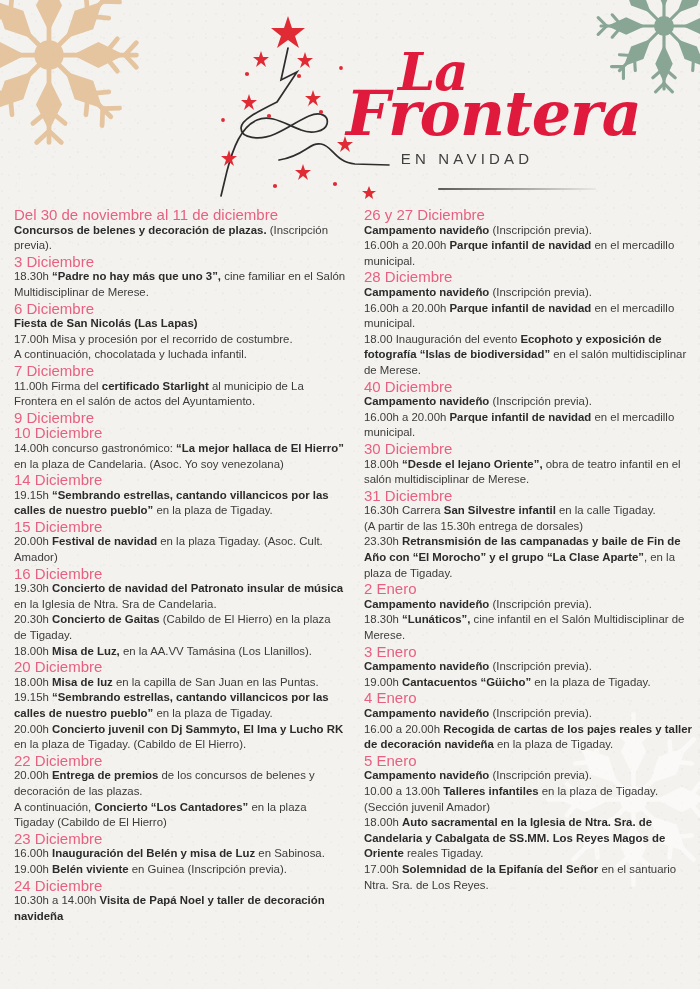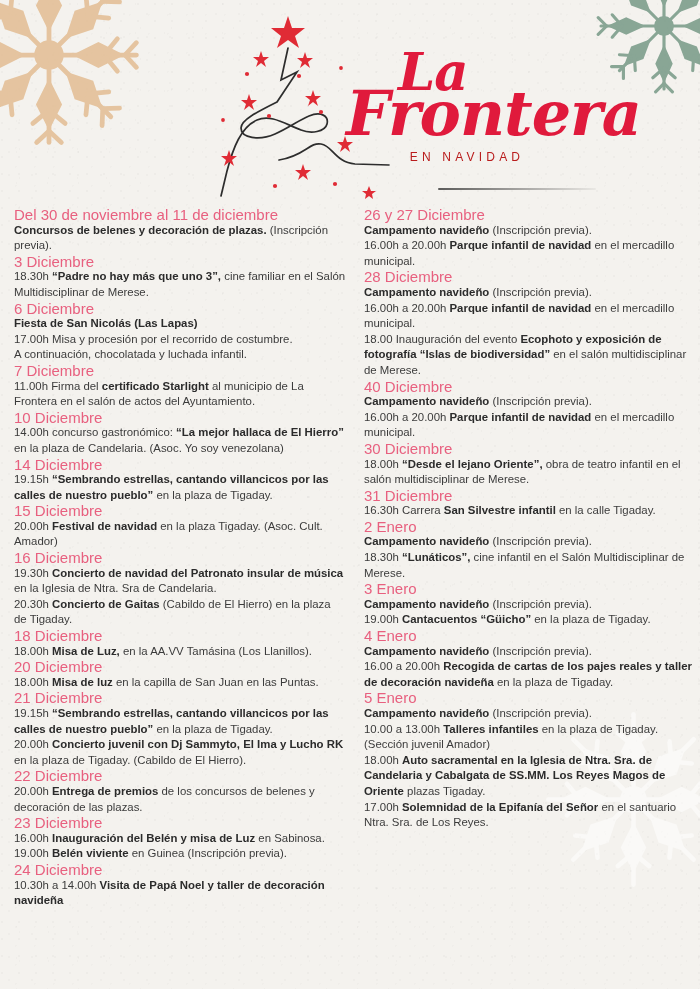--- a/index.html
+++ b/index.html
@@ -85,23 +85,23 @@
     display: block;
     margin-top: -8px;
     margin-left: -6px;
   }
   .brand-sub {
     display: block;
     text-align: center;
     margin-top: 9px;
     margin-left: 30px;
     font-family: "Liberation Sans", sans-serif;
-    font-size: 12px;
+    font-size: 15px;
     letter-spacing: 4.2px;
-    color: #b91c1c;
+    color: #404040;
     font-weight: normal;
   }
   .brand-rule {
     position: absolute;
     left: 86px;
     top: 140px;
     width: 158px;
     height: 2px;
     background: linear-gradient(90deg, rgba(40,40,40,.75), rgba(40,40,40,.05));
     border-radius: 2px;
@@ -238,38 +238,38 @@
       <p class="date-head">Del 30 de noviembre al 11 de diciembre</p>
       <p class="entry"><b>Concursos de belenes y decoración de plazas.</b><span> (Inscripción previa).</span></p>
       <p class="date-head">3 Diciembre</p>
       <p class="entry"><span>18.30h </span><b>“Padre no hay más que uno 3”,</b><span> cine familiar en el Salón Multidisciplinar de Merese.</span></p>
       <p class="date-head">6 Diciembre</p>
       <p class="entry"><b>Fiesta de San Nicolás (Las Lapas)</b></p>
       <p class="entry"><span>17.00h Misa y procesión por el recorrido de costumbre.</span></p>
       <p class="entry"><span>A continuación, chocolatada y luchada infantil.</span></p>
       <p class="date-head">7 Diciembre</p>
       <p class="entry"><span>11.00h Firma del </span><b>certificado Starlight</b><span> al municipio de La Frontera en el salón de actos del Ayuntamiento.</span></p>
+      <p class="date-head">9 Diciembre</p>
       <p class="date-head">10 Diciembre</p>
       <p class="entry"><span>14.00h concurso gastronómico: </span><b>“La mejor hallaca de El Hierro”</b><span>  en la plaza de Candelaria. (Asoc. Yo soy venezolana)</span></p>
       <p class="date-head">14 Diciembre</p>
       <p class="entry"><span>19.15h </span><b>“Sembrando estrellas, cantando villancicos por las calles de nuestro pueblo”</b><span> en la plaza de Tigaday.</span></p>
       <p class="date-head">15 Diciembre</p>
       <p class="entry"><span>20.00h </span><b>Festival de navidad</b><span> en la plaza Tigaday. (Asoc. Cult. Amador)</span></p>
       <p class="date-head">16 Diciembre</p>
       <p class="entry"><span>19.30h </span><b>Concierto de navidad del Patronato insular de música</b><span> en la Iglesia de Ntra. Sra de Candelaria.</span></p>
       <p class="entry"><span>20.30h </span><b>Concierto de Gaitas</b><span> (Cabildo de El Hierro) en la plaza de Tigaday.</span></p>
-      <p class="date-head">18 Diciembre</p>
       <p class="entry"><span>18.00h </span><b>Misa de Luz,</b><span> en la AA.VV Tamásina (Los Llanillos).</span></p>
       <p class="date-head">20 Diciembre</p>
       <p class="entry"><span>18.00h </span><b>Misa de luz</b><span> en la capilla de San Juan en las Puntas.</span></p>
-      <p class="date-head">21 Diciembre</p>
       <p class="entry"><span>19.15h </span><b>“Sembrando estrellas, cantando villancicos por las calles de nuestro pueblo”</b><span> en la plaza de Tigaday.</span></p>
       <p class="entry"><span>20.00h </span><b>Concierto juvenil con Dj Sammyto, El Ima y Lucho RK</b><span>  en la plaza de Tigaday. (Cabildo de El Hierro).</span></p>
       <p class="date-head">22 Diciembre</p>
       <p class="entry"><span>20.00h </span><b>Entrega de premios</b><span> de los concursos de belenes y decoración de las plazas.</span></p>
+      <p class="entry"><span>A continuación, </span><b>Concierto “Los Cantadores”</b><span> en la plaza Tigaday (Cabildo de El Hierro)</span></p>
       <p class="date-head">23 Diciembre</p>
       <p class="entry"><span>16.00h </span><b>Inauguración del Belén y misa de Luz</b><span> en Sabinosa.</span></p>
       <p class="entry"><span>19.00h </span><b>Belén viviente</b><span> en Guinea (Inscripción previa).</span></p>
       <p class="date-head">24 Diciembre</p>
       <p class="entry"><span>10.30h a 14.00h </span><b>Visita de Papá Noel y taller de decoración navideña</b></p>
     </div>
   <div class="col col-right" id="col-right">
     <svg class="watermark-snowflake" viewBox="0 0 200 200">
       <g stroke="#ffffff" stroke-width="5" fill="#ffffff" transform="translate(100,100)" opacity="0.95">
         <g id="wm-arm">
@@ -295,28 +295,30 @@
       <p class="entry"><b>Campamento navideño</b><span> (Inscripción previa).</span></p>
       <p class="entry"><span>16.00h a 20.00h </span><b>Parque infantil de navidad</b><span> en el mercadillo municipal.</span></p>
       <p class="entry"><span>18.00 Inauguración del evento </span><b>Ecophoto y exposición de fotografía “Islas de biodiversidad”</b><span> en el salón multidisciplinar de Merese.</span></p>
       <p class="date-head">40 Diciembre</p>
       <p class="entry"><b>Campamento navideño</b><span> (Inscripción previa).</span></p>
       <p class="entry"><span>16.00h a 20.00h </span><b>Parque infantil de navidad</b><span> en el mercadillo municipal.</span></p>
       <p class="date-head">30 Diciembre</p>
       <p class="entry"><span>18.00h </span><b>“Desde el lejano Oriente”,</b><span> obra de teatro infantil en el salón multidisciplinar de Merese.</span></p>
       <p class="date-head">31 Diciembre</p>
       <p class="entry"><span>16.30h Carrera </span><b>San Silvestre infantil</b><span> en la calle Tigaday.</span></p>
+      <p class="entry"><span>(A partir de las 15.30h entrega de dorsales)</span></p>
+      <p class="entry"><span>23.30h </span><b>Retransmisión de las campanadas y baile de Fin de Año con “El Morocho” y el grupo “La Clase Aparte”</b><span>, en la plaza de Tigaday.</span></p>
       <p class="date-head">2 Enero</p>
       <p class="entry"><b>Campamento navideño</b><span> (Inscripción previa).</span></p>
       <p class="entry"><span>18.30h </span><b>“Lunáticos”,</b><span> cine infantil en el Salón Multidisciplinar de Merese.</span></p>
       <p class="date-head">3 Enero</p>
       <p class="entry"><b>Campamento navideño</b><span> (Inscripción previa).</span></p>
       <p class="entry"><span>19.00h </span><b>Cantacuentos “Güicho”</b><span> en la plaza de Tigaday.</span></p>
       <p class="date-head">4 Enero</p>
       <p class="entry"><b>Campamento navideño</b><span> (Inscripción previa).</span></p>
       <p class="entry"><span>16.00 a 20.00h </span><b>Recogida de cartas de los pajes reales y taller de decoración navideña</b><span> en la plaza de Tigaday.</span></p>
       <p class="date-head">5 Enero</p>
       <p class="entry"><b>Campamento navideño</b><span> (Inscripción previa).</span></p>
       <p class="entry"><span>10.00 a 13.00h </span><b>Talleres infantiles</b><span> en la plaza de Tigaday. (Sección juvenil Amador)</span></p>
-      <p class="entry"><span>18.00h </span><b>Auto sacramental en la Iglesia de Ntra. Sra. de Candelaria y Cabalgata de SS.MM. Los Reyes Magos de Oriente</b><span> plazas Tigaday.</span></p>
+      <p class="entry"><span>18.00h </span><b>Auto sacramental en la Iglesia de Ntra. Sra. de Candelaria y Cabalgata de SS.MM. Los Reyes Magos de Oriente</b><span> reales Tigaday.</span></p>
       <p class="entry"><span>17.00h </span><b>Solemnidad de la Epifanía del Señor</b><span> en el santuario Ntra. Sra. de Los Reyes.</span></p>
     </div>
 </div>
 
 </body></html>

